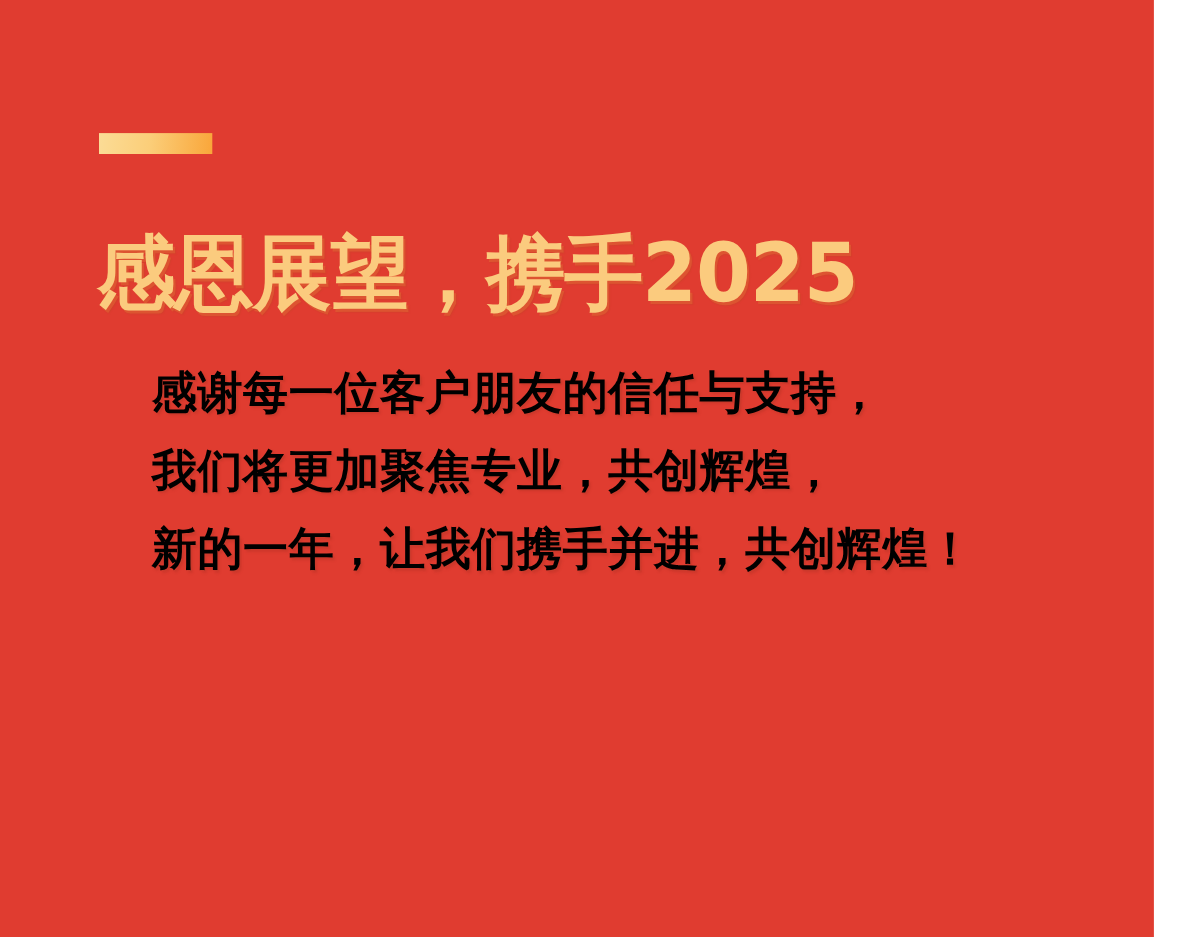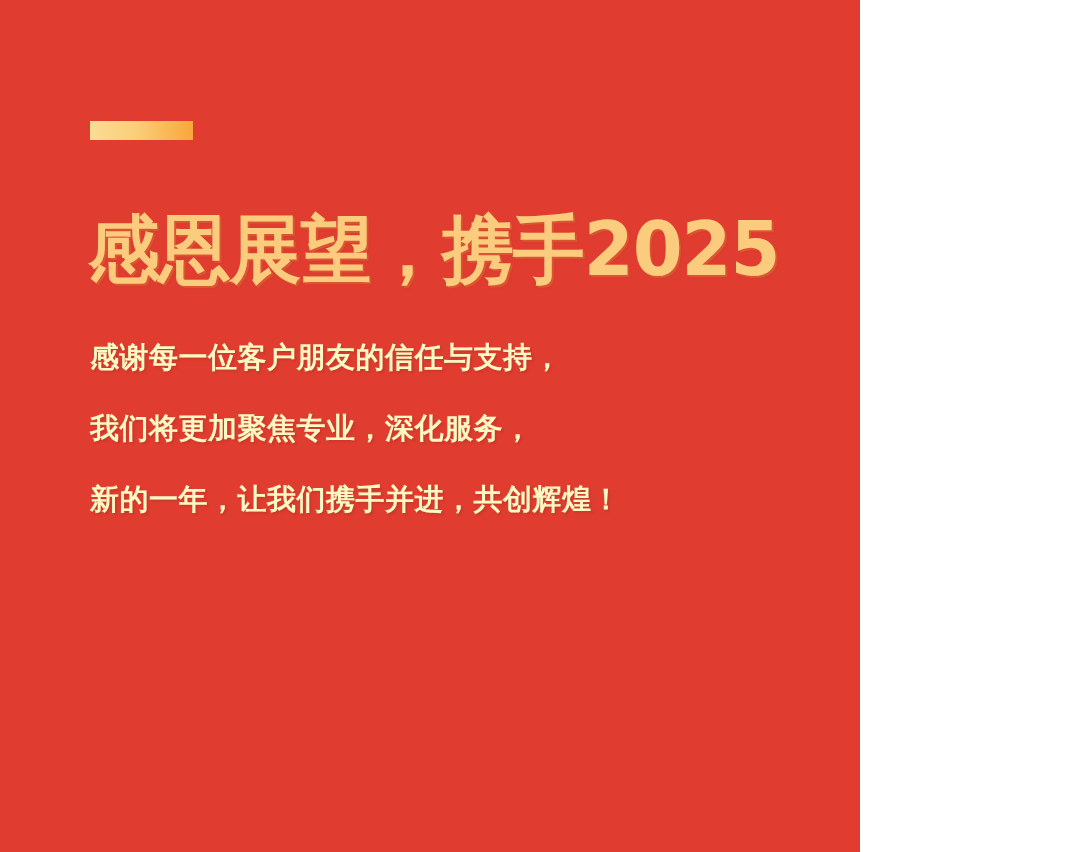--- a/index.html
+++ b/index.html
@@ -10,21 +10,21 @@
 
   body {
     width: 1080px;
     height: 852px;
     overflow: hidden;
     font-family: "Liberation Sans", "DejaVu Sans", sans-serif;
   }
 
   .poster {
     position: relative;
-    width: 860px;
+    width: 1049px;
     height: 852px;
     background: #E03C30;
     box-sizing: border-box;
     overflow: hidden;
   }
 
   
   .accent-bar {
     position: absolute;
     left: 90px;
@@ -56,39 +56,40 @@
   
   .body-copy {
     position: absolute;
     left: 90px;
     top: 322px;
     width: 900px;
   }
 
   .copy-line {
     font-family: "DejaVu Sans", "Liberation Sans", sans-serif;
-    font-size: 29px;
+    font-size: 41px;
     line-height: 71px;
     font-weight: 700;
-    color: #fef9c3;
+    color: #000000;
     white-space: nowrap;
     letter-spacing: 0.5px;
     text-shadow:
        1px 1px 0 rgba(196, 62, 46, 0.55),
        2px 2px 2px rgba(170, 48, 34, 0.30);
+    margin-left: 48px;
   }
 </style>
 </head>
 <body>
 
 <div class="poster">
 
   <div class="accent-bar"></div>
 
   <div class="headline">感恩展望，携手2025</div>
 
   <div class="body-copy">
     <div class="copy-line">感谢每一位客户朋友的信任与支持，</div>
-    <div class="copy-line">我们将更加聚焦专业，深化服务，</div>
+    <div class="copy-line">我们将更加聚焦专业，共创辉煌，</div>
     <div class="copy-line">新的一年，让我们携手并进，共创辉煌！</div>
   </div>
 
 </div>
 
 </body></html>

